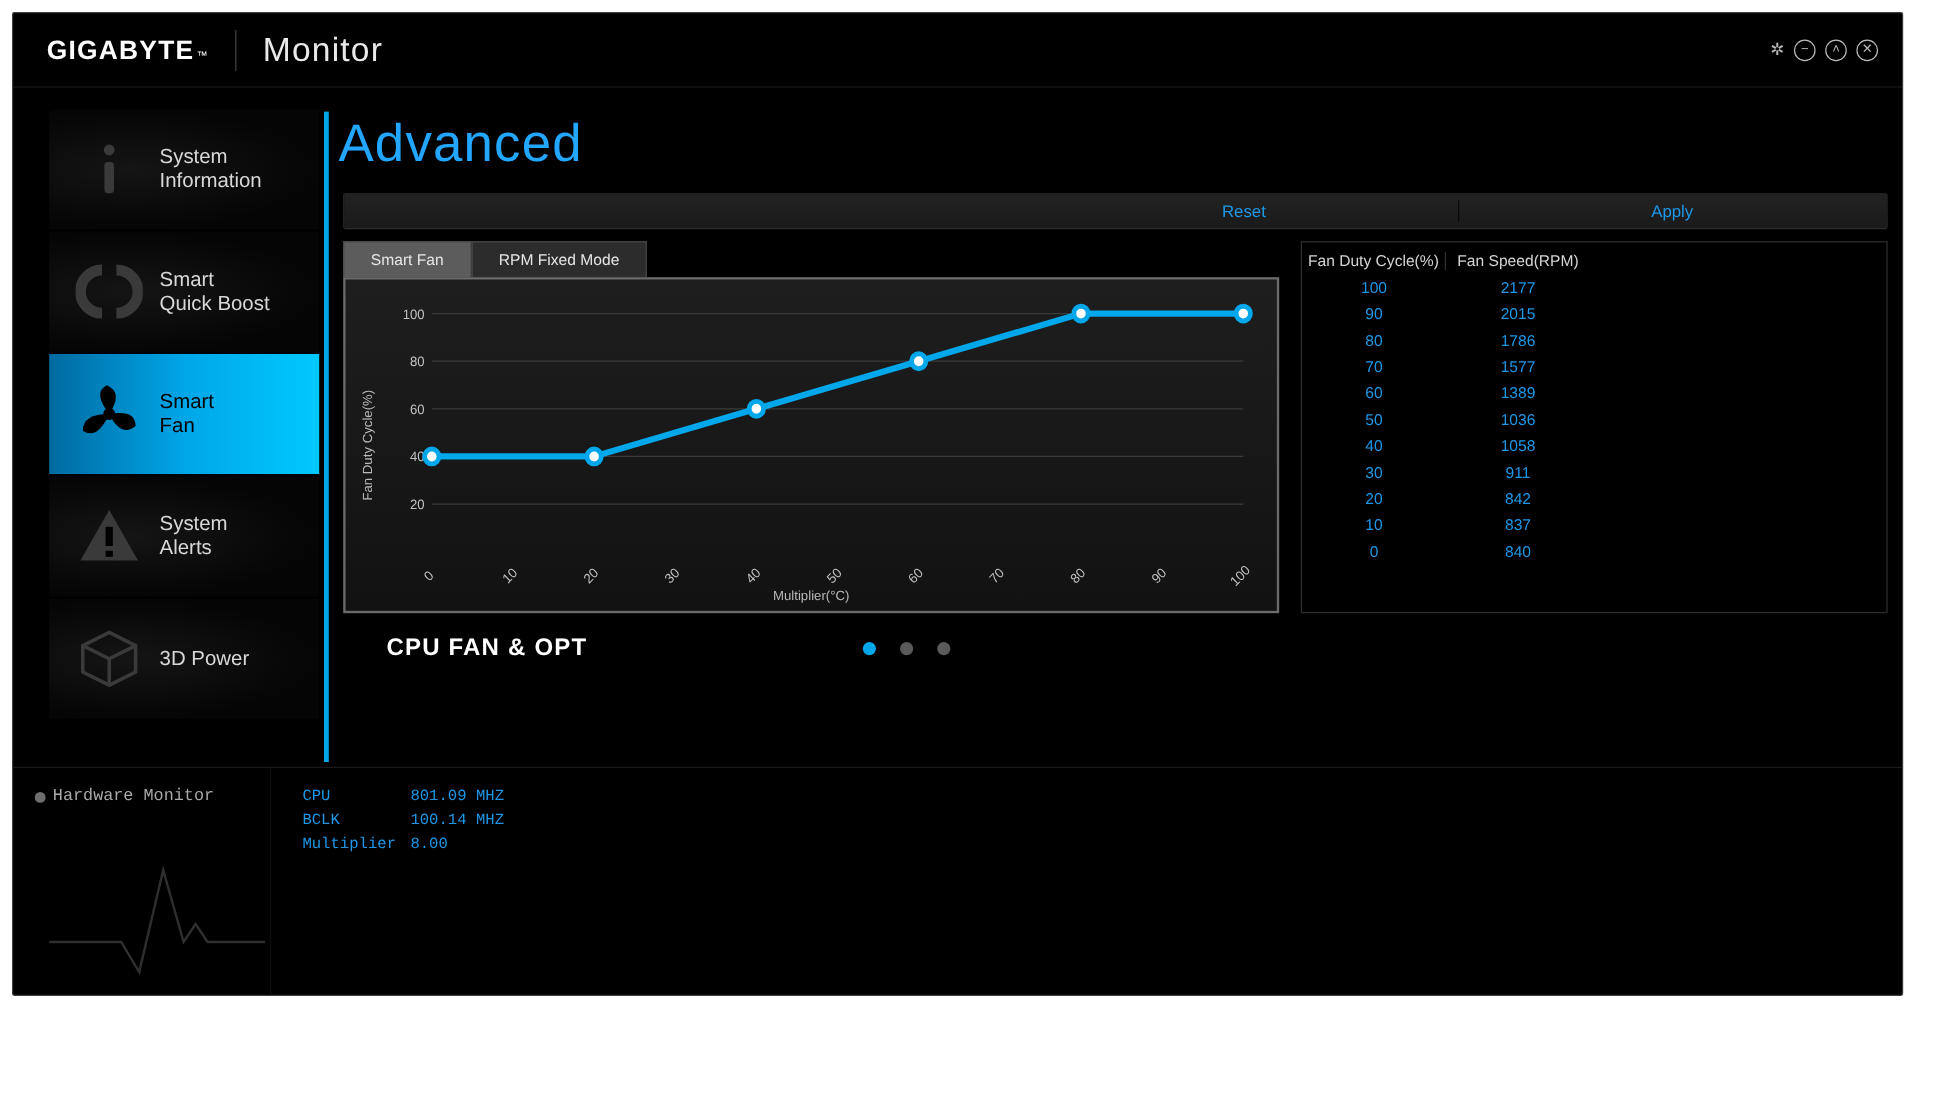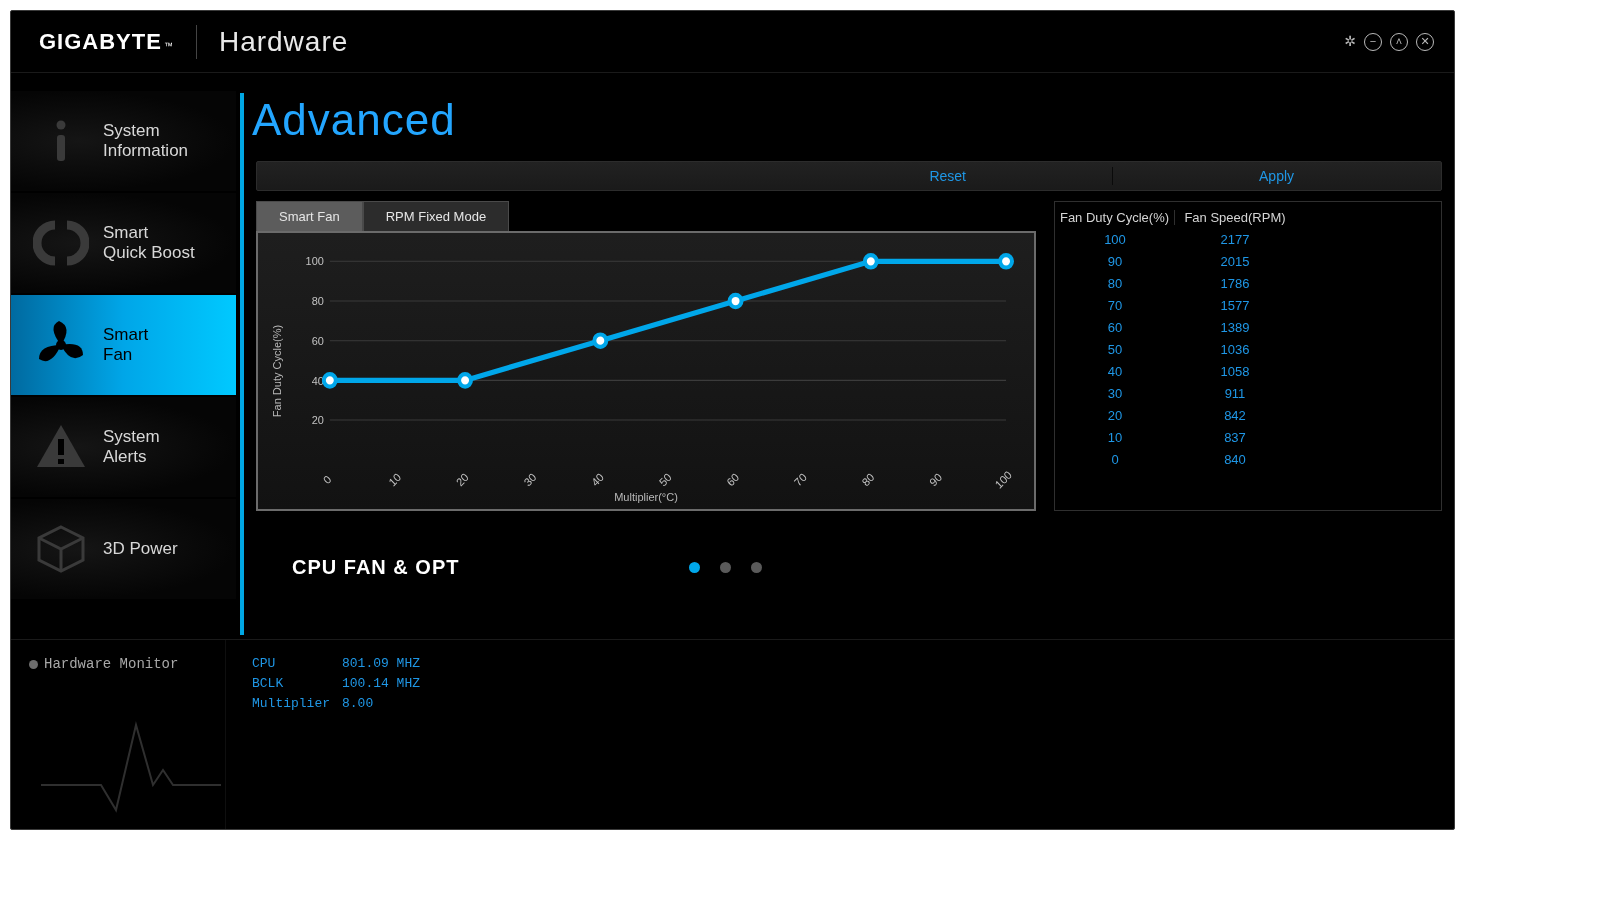--- a/index.html
+++ b/index.html
@@ -1,20 +1,20 @@
 <!DOCTYPE html>
 <html><head>
 <meta charset="utf-8">
 <style>
   * { box-sizing: border-box; margin: 0; padding: 0; }
   html, body { width: 1621px; height: 919px; background: #fff; font-family: "Segoe UI", Arial, sans-serif; overflow: hidden; }
   .window {
     position: relative;
     margin: 10px;
-    width: 1445px;
+    width: 1576px;
     height: 820px;
     background: #000;
     border: 1px solid #3b3b3b;
     border-radius: 2px;
     color: #ccc;
     display: flex;
     flex-direction: column;
   }
   
   .title-bar {
@@ -31,21 +31,21 @@
   .app-name { color: #e9e9e9; font-size: 28px; font-weight: 300; letter-spacing: 1px; }
   .title-controls { margin-left: auto; display: flex; gap: 8px; }
   .title-btn {
     width: 18px; height: 18px; border: 1.5px solid #b9b9b9; border-radius: 50%;
     display: flex; align-items: center; justify-content: center; cursor: pointer;
     font-size: 11px; line-height: 1; color: #b9b9b9;
   }
   .gear-btn { border: none; font-size: 14px; color: #b9b9b9; cursor: pointer; }
 
   
-  .main { flex: 1; display: flex; min-height: 0; }
+  .main { flex: 1; display: flex; min-height: 0; padding-left: 30px; }
 
   
   .sidebar { width: 225px; display: flex; flex-direction: column; padding-top: 18px; gap: 2px; }
   .side-item {
     height: 100px; display: flex; align-items: center; gap: 14px; padding-left: 22px;
     color: #8a8a8a; cursor: pointer; position: relative;
     background: radial-gradient(ellipse at 30% 50%, #151515 0%, #050505 70%);
   }
   .side-item.active {
     background: linear-gradient(90deg, #006aa0 0%, #00a6e8 50%, #00c9ff 100%);
@@ -110,21 +110,21 @@
     font-size: 13px;
   }
   .trow { display: flex; height: 22px; align-items: center; }
   .trow .c1 { width: 120px; text-align: center; }
   .trow .c2 { width: 120px; text-align: center; }
   .thead { color: #d4d4d4; border-bottom: 0; }
   .thead .c1 { border-right: 1px solid #2f2f2f; }
   .tval { color: #1f97e6; }
 
   .fan-group-row {
-    display: flex; align-items: center; gap: 30px; padding: 18px 40px 8px 40px; margin-top: 27px;
+    display: flex; align-items: center; gap: 30px; padding: 18px 40px 8px 40px;
   }
   .fan-group-label { color: #fff; font-size: 20px; font-weight: 700; letter-spacing: 1px; }
   .pager { display: flex; gap: 20px; margin-left: 200px; }
   .dot { width: 11px; height: 11px; border-radius: 50%; background: #5a5a5a; cursor: pointer; }
   .dot.active { background: #00a7ea; }
 
   
   .footer { height: 190px; border-top: 1px solid #1a1a1a; display: flex; font-family: Liberation Mono, monospace; }
   .hw-monitor {
     width: 215px; padding: 16px 10px 0 18px; color: #8a8a8a; position: relative;
@@ -143,21 +143,21 @@
 <body>
 
 <div class="window">
 
   <div class="title-bar">
     <div class="brand">
       <span>GIGABYTE</span>
       <span class="brand-tm">™</span>
     </div>
     <div class="brand-sep"></div>
-    <div class="app-name">Hardware</div>
+    <div class="app-name">Monitor</div>
     <div class="title-controls">
       <span class="gear-btn">✲</span>
       <span class="title-btn">−</span>
       <span class="title-btn">˄</span>
       <span class="title-btn">✕</span>
     </div>
   </div>
 
   <div class="main">
 

